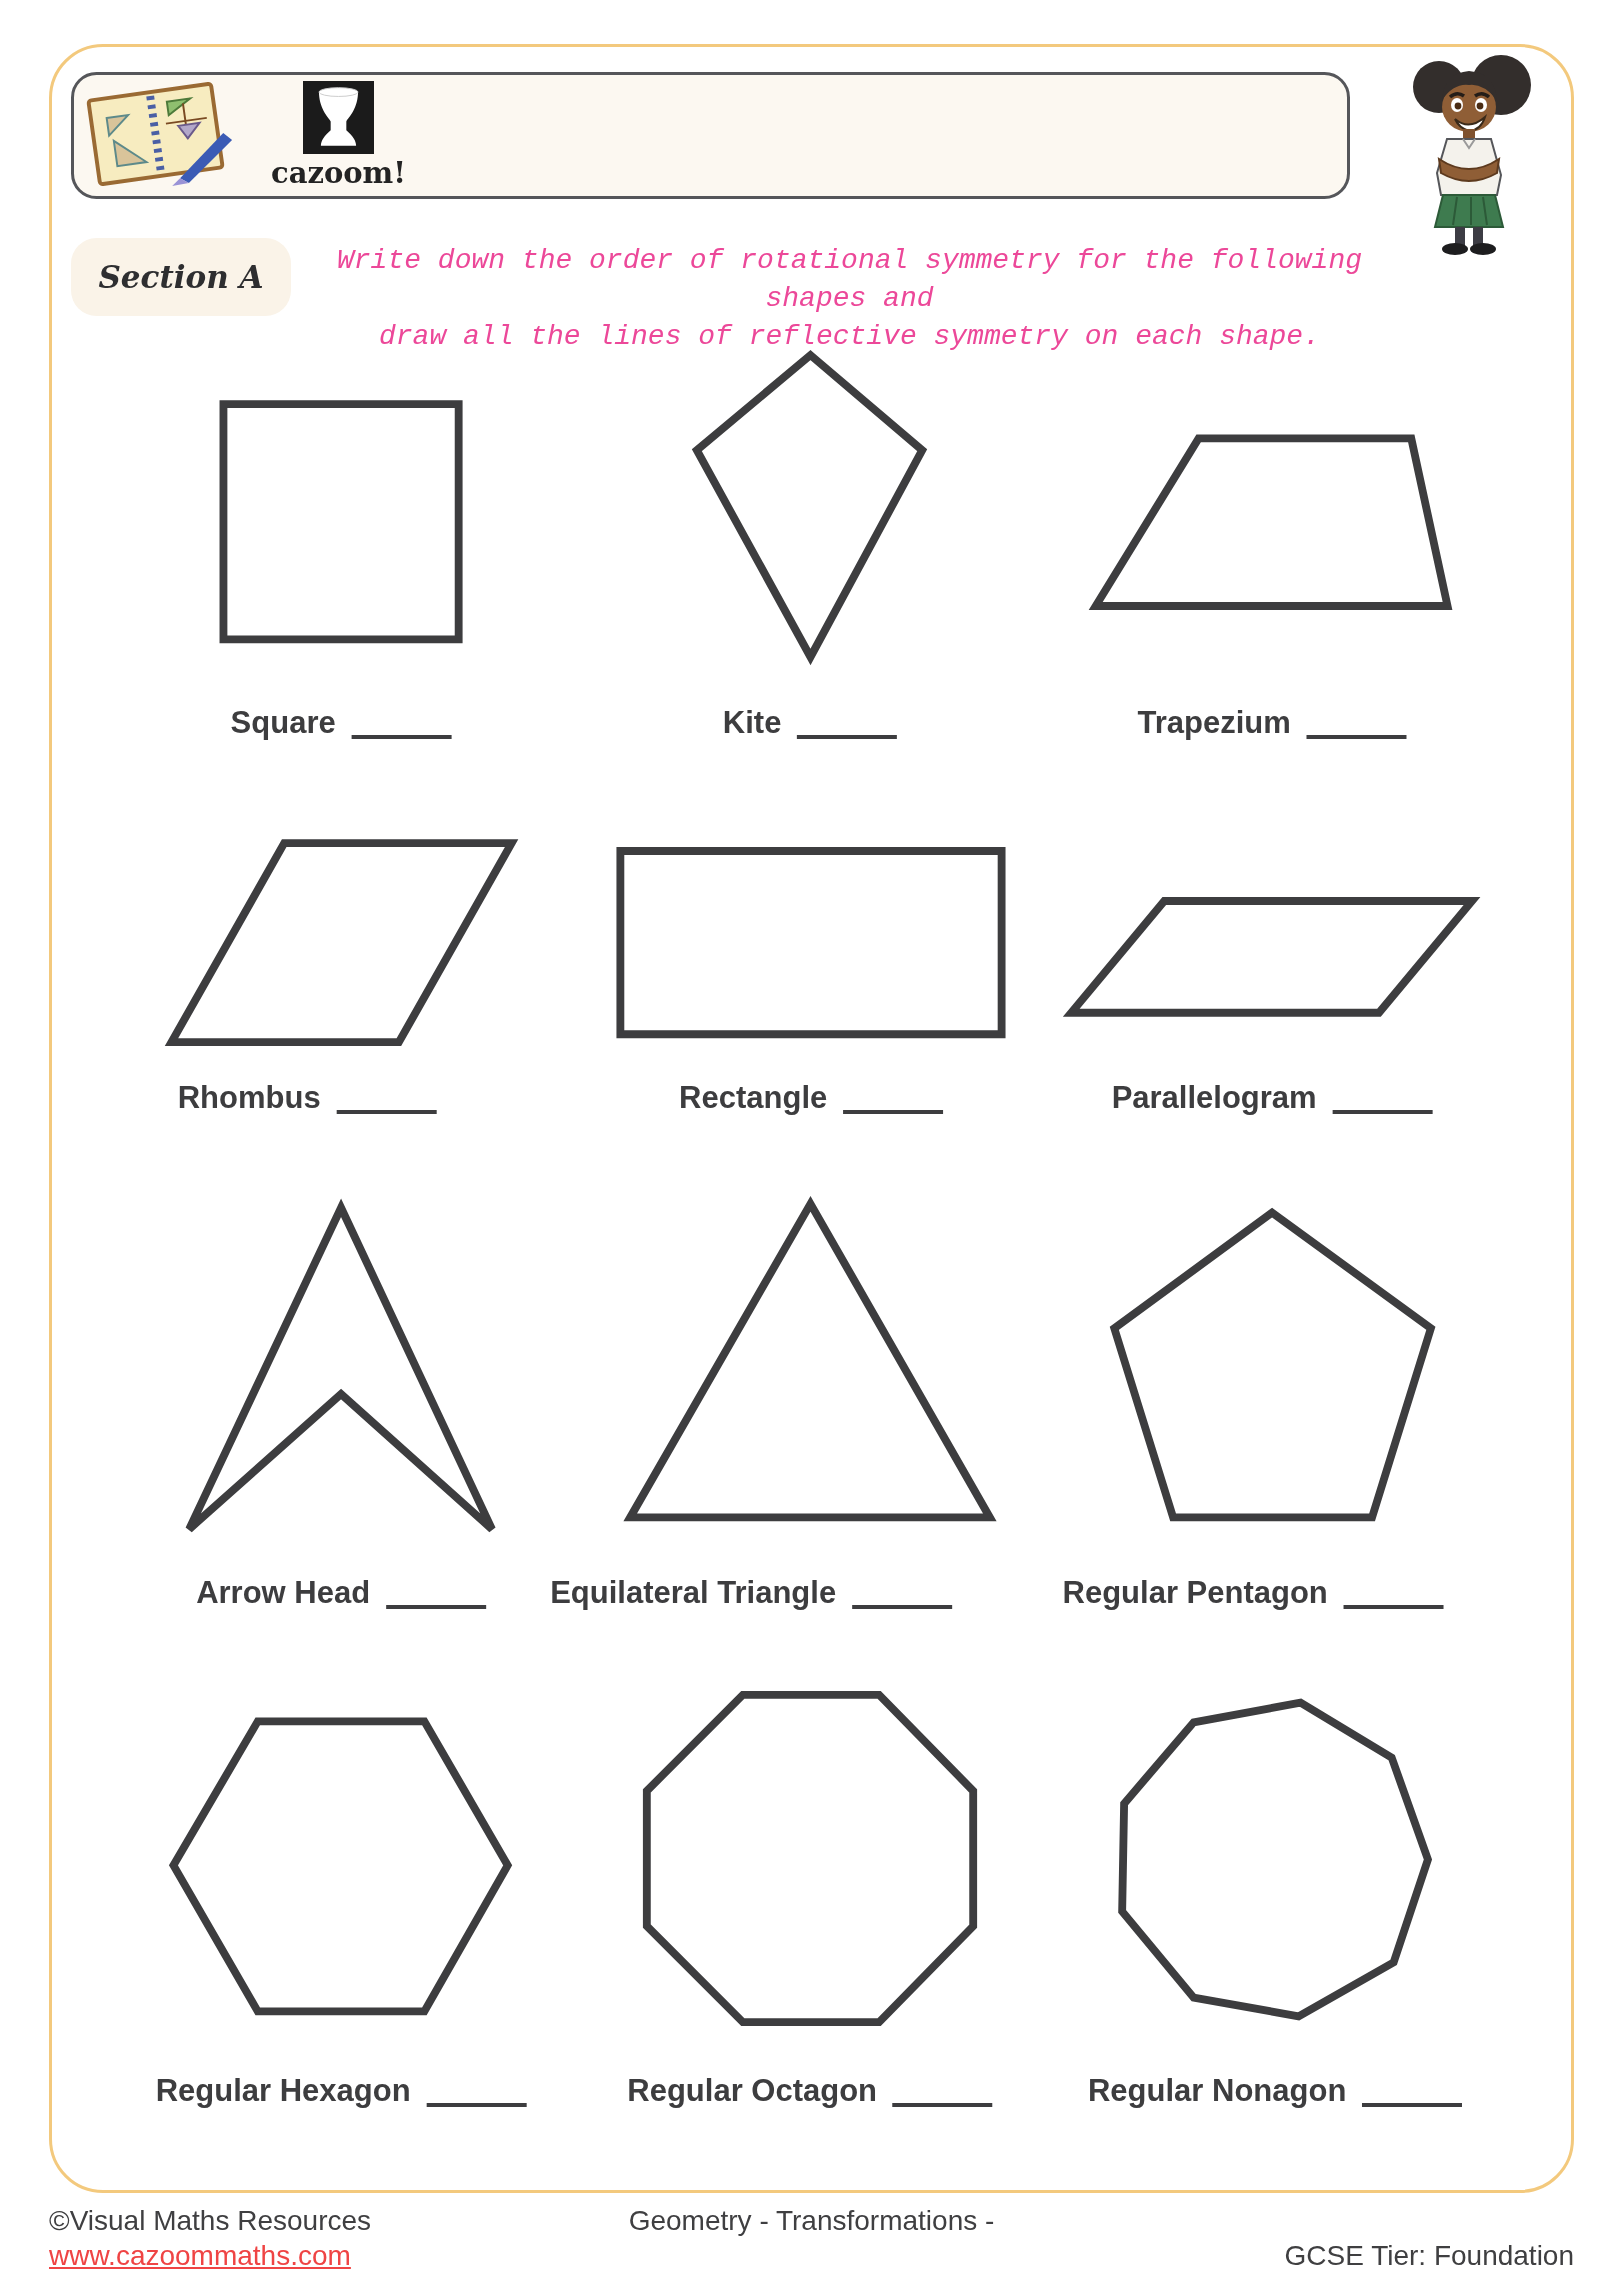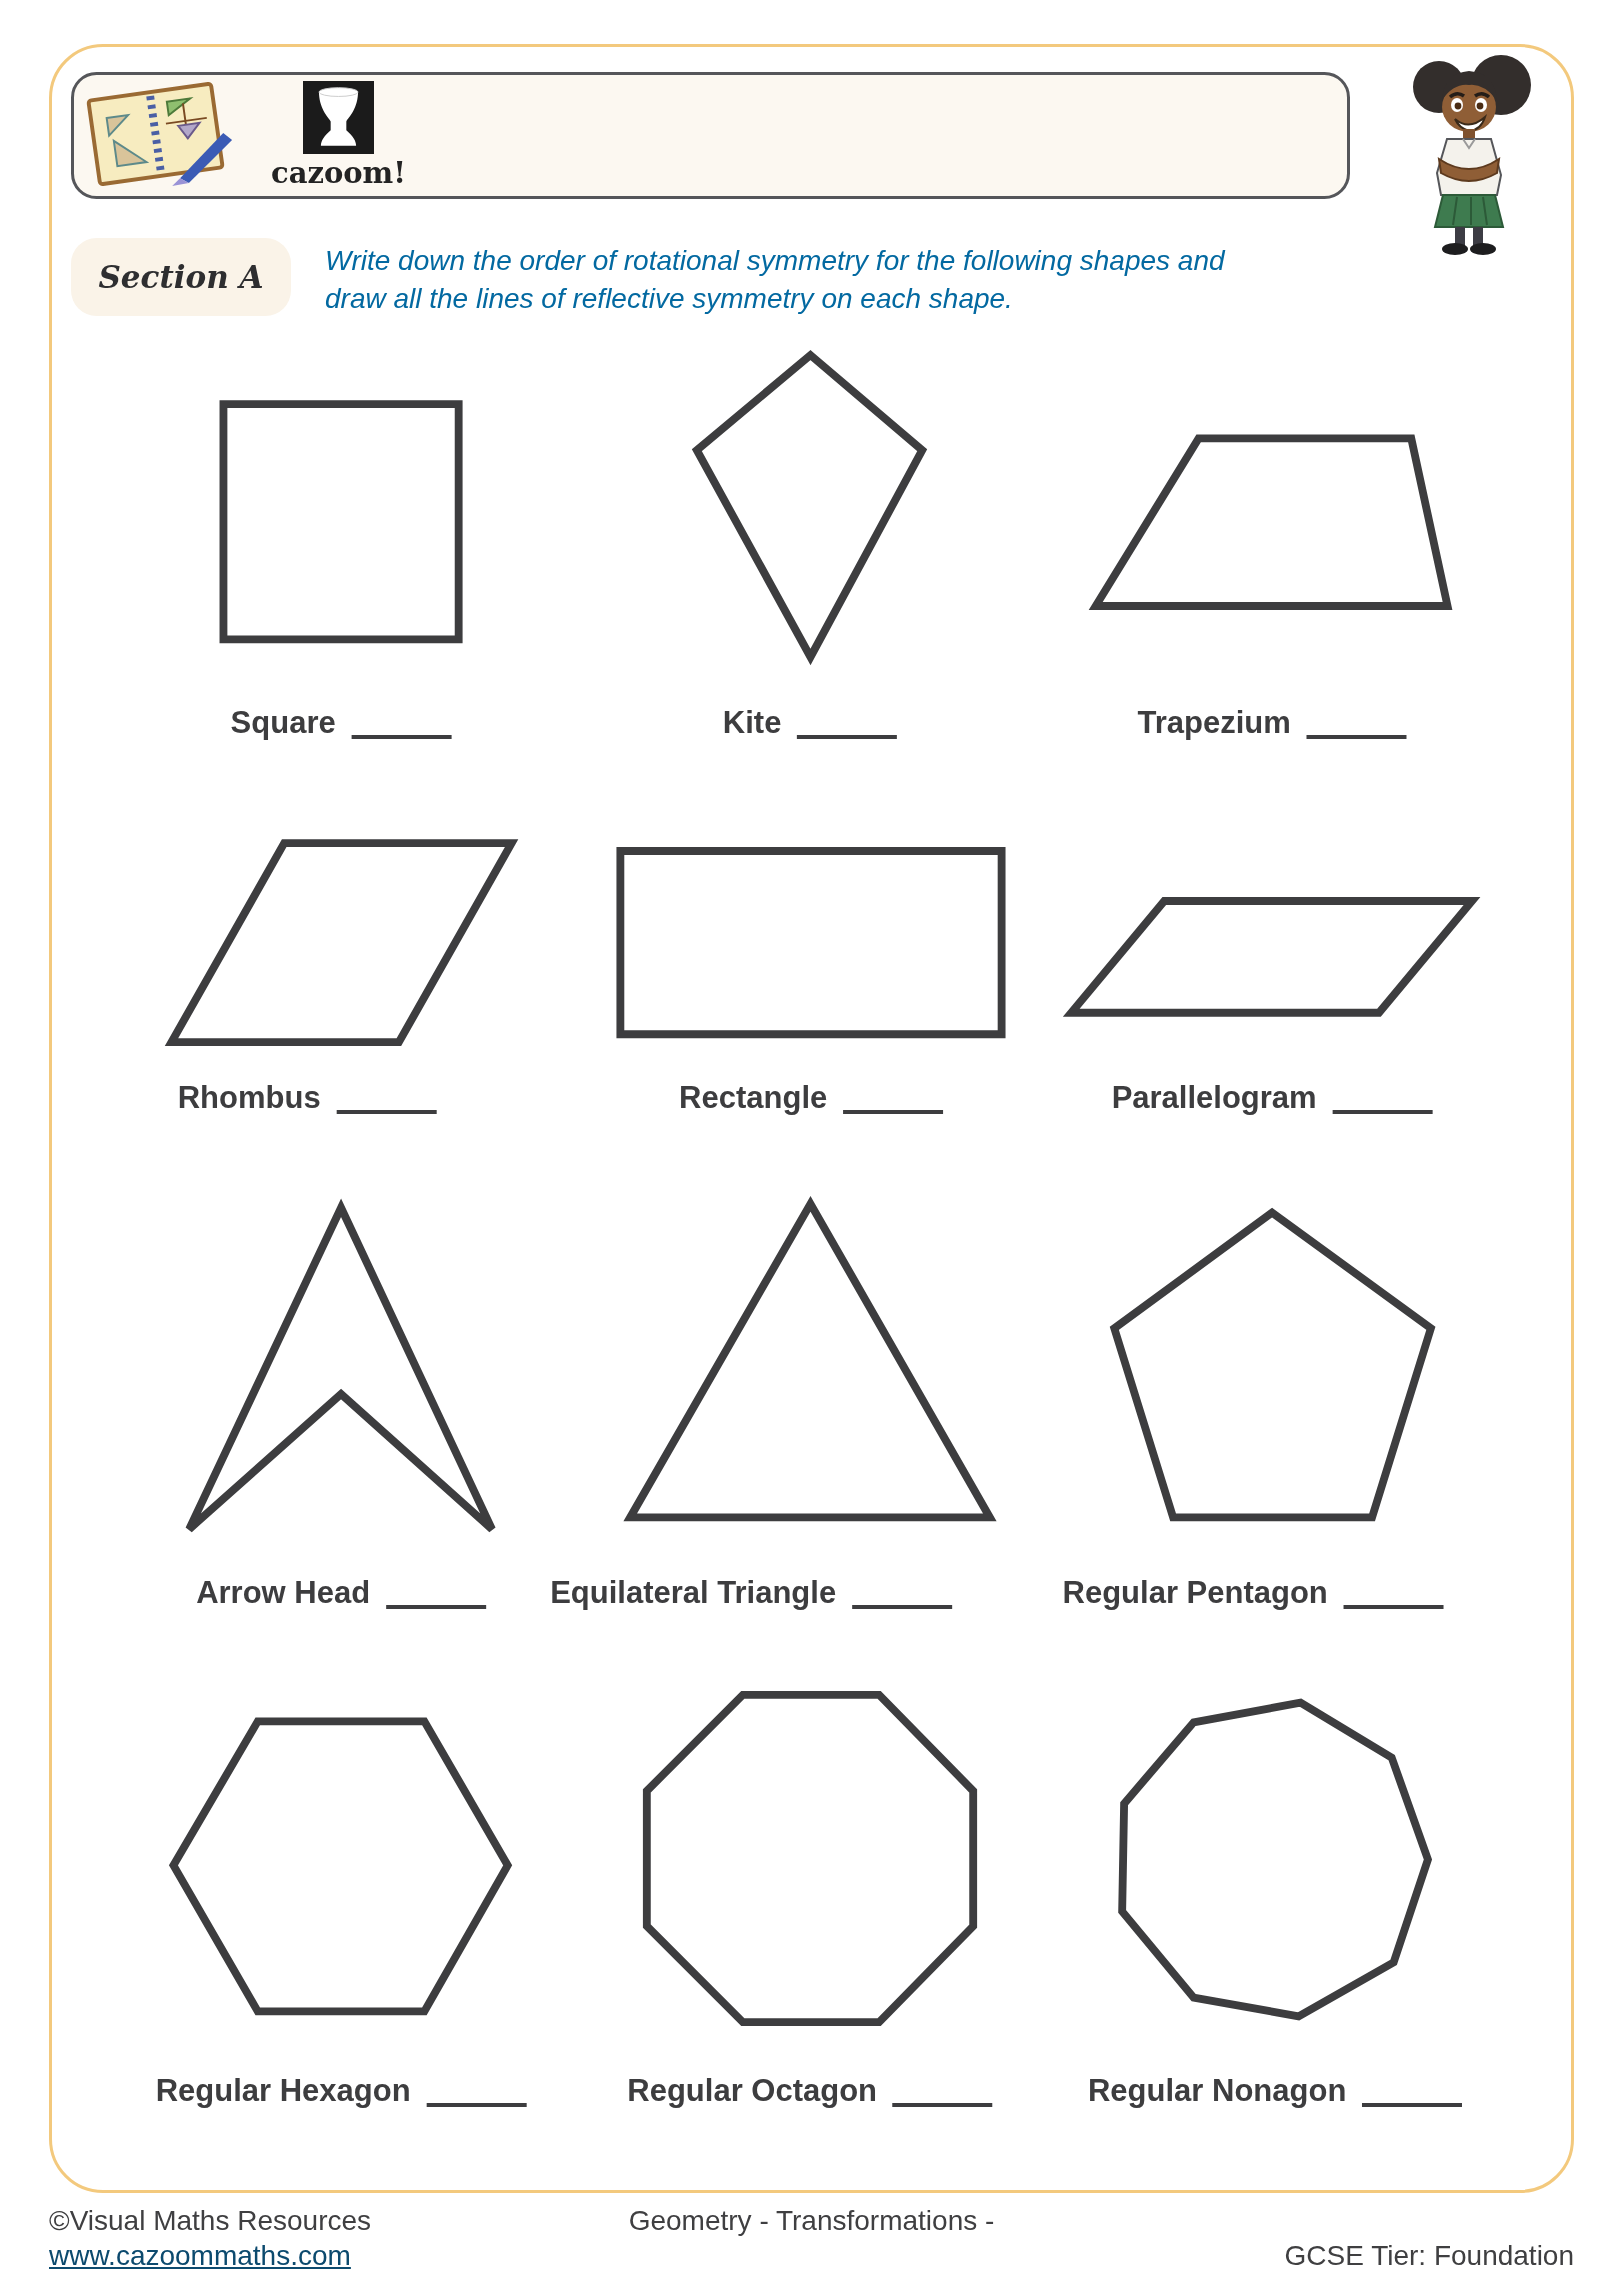--- a/index.html
+++ b/index.html
@@ -26,21 +26,21 @@
   .character { position:absolute; left:1409px; top:55px; }
 
   .section-box {
     position:absolute; left:71px; top:238px; width:220px; height:78px;
     background:#faf3e8; border-radius:25.5px;
     display:flex; align-items:center; justify-content:center;
   }
   .section-label { font-family:"DejaVu Serif", serif; font-style:italic; font-weight:bold; font-size:31px; color:#2e2e30; }
   .instructions {
     position:absolute; left:325px; top:242px; width:1049px;
-    font-family:Liberation Sans, sans-serif; font-style:italic; font-size:28px; color:#0369a1; line-height:38px;
+    font-family:Liberation Mono, monospace; font-style:italic; font-size:28px; color:#ec4899; line-height:38px;text-align:center;
   }
   .instructions span { display:block; }
 
   .shapes-layer { position:absolute; left:0; top:0; }
 
   .shape-label {
     position:absolute; transform:translateX(-50%);
     display:flex; align-items:flex-end; white-space:nowrap;
     font-size:31px; font-weight:bold; color:#3d3d3f; line-height:39px;
   }
@@ -50,21 +50,21 @@
   }
 
   .footer {
     position:absolute; left:49px; top:2203px; width:1525px;
     display:grid; grid-template-columns:421px 1fr 421px; align-items:start;
     font-size:28px; color:#3f3f41; line-height:35px;
   }
   .footer-left { text-align:left; }
   .footer-center { text-align:center; }
   .footer-right { text-align:right; padding-top:35px; }
-  .footer a, .website-link { color:#0c4a6e; text-decoration:underline; cursor:pointer; }
+  .footer a, .website-link { color:#ef4444; text-decoration:underline; cursor:pointer; }
 </style>
 </head>
 <body>
 
 <div class="page">
 
   <div class="border-frame"></div>
 
   <div class="header-box">
     <div class="header-icons">

